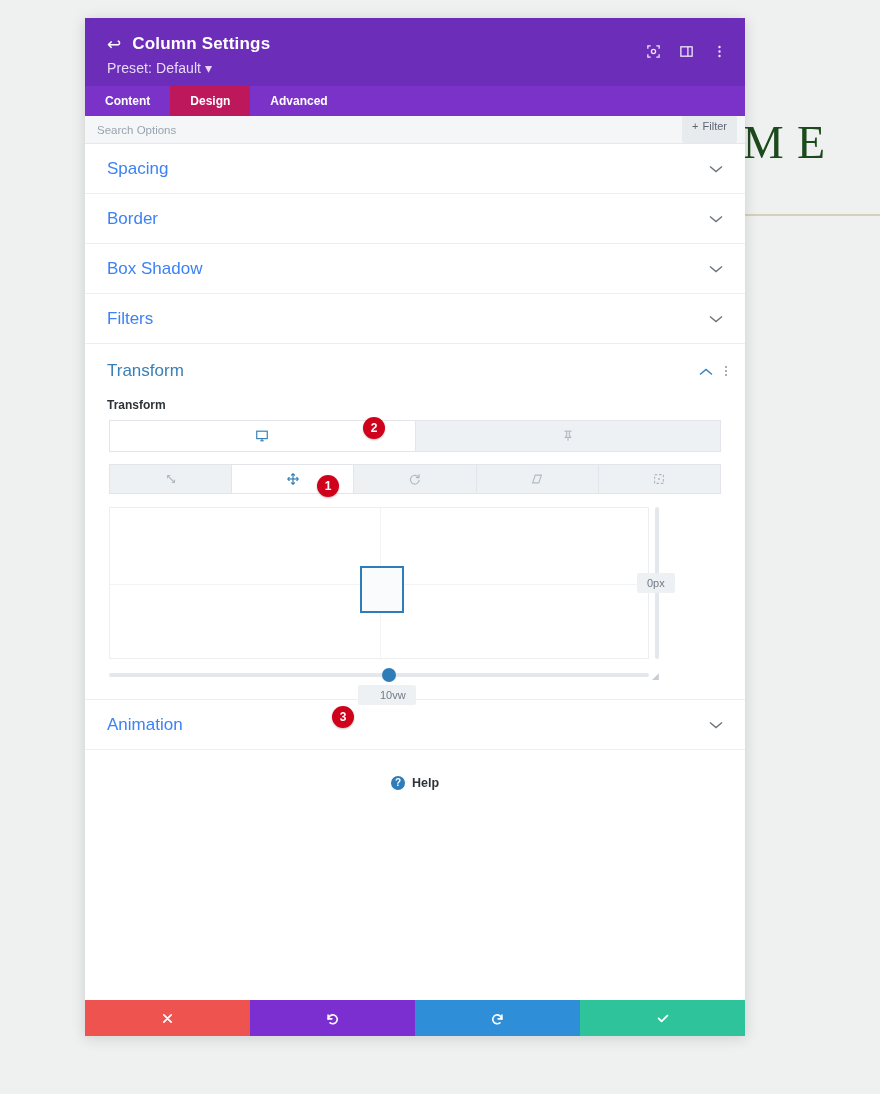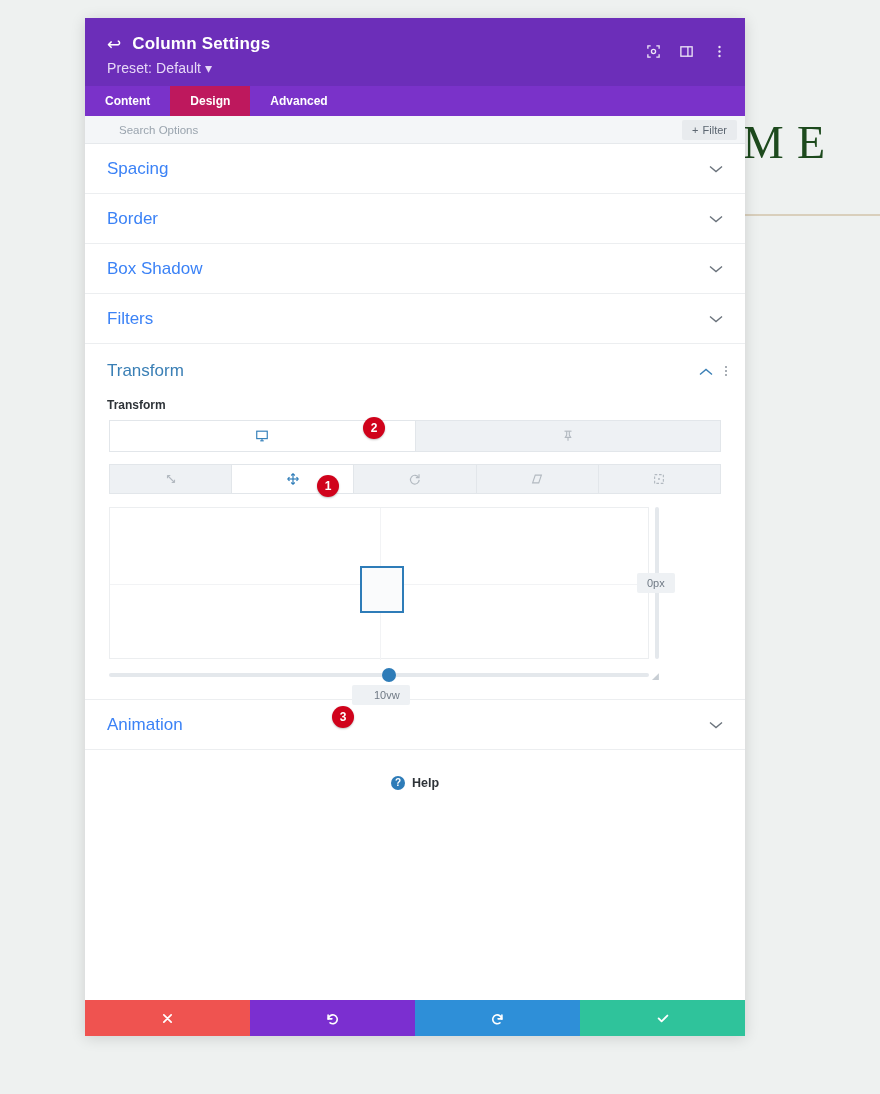--- a/index.html
+++ b/index.html
@@ -53,22 +53,22 @@
   .m-tabs { background: #7a32c9; display: flex; height: 30px; }
   .m-tab {
     color: #fff; font-size: 12px; font-weight: bold;
     padding: 0 20px; height: 30px; line-height: 30px; cursor: pointer;
   }
   .m-tab.active { background: #be185d; }
 
   
   .m-search {
     background: #f4f6f8; border-bottom: 1px solid #e6e9ec;
-    height: 28px; display: flex; align-items: center;
-    padding: 0 8px 0 34px; position: relative;
+    height: 28px; display: flex; 
+    padding: 0 8px 0 12px; position: relative;
   }
   .m-search input {
     flex: 1; border: 0; background: transparent; outline: none;
     font-family: "Liberation Sans", sans-serif; font-size: 11.5px; color: #7b8794;
   }
   .m-search input::placeholder { color: #9aa4ae; }
   .filter-btn {
     background: #e8ebee; color: #5c6671; font-size: 11px;
     padding: 4px 10px; border-radius: 2px; cursor: pointer; white-space: nowrap;
   }
@@ -144,21 +144,21 @@
     background: #eef1f4; color: #707a85; font-size: 11px;
     padding: 4px 10px; border-radius: 2px; white-space: nowrap;
   }
   
   .h-slider { position: absolute; left: 0; top: 166px; width: 540px; height: 4px; background: #e4e8ec; border-radius: 2px; }
   .h-handle {
     position: absolute; left: 273px; top: 161px; width: 14px; height: 14px;
     border-radius: 50%; background: #2e7cb8; cursor: pointer;
   }
   .h-value {
-    position: absolute; left: 243px; top: 178px;
+    position: absolute; left: 249px; top: 178px;
     background: #eef1f4; color: #707a85; font-size: 11px;
     padding: 4px 10px 4px 22px; border-radius: 2px; white-space: nowrap;
   }
   .resize-grip { position: absolute; left: 543px; top: 164px; color: #c8ced4; font-size: 9px; }
 
   
   .help-row { display: flex; align-items: center; justify-content: center; gap: 7px; padding: 26px 0 0 0; }
   .help-icon {
     width: 14px; height: 14px; border-radius: 50%; background: #2e7cb8;
     color: #fff; font-size: 10px; font-weight: bold;

